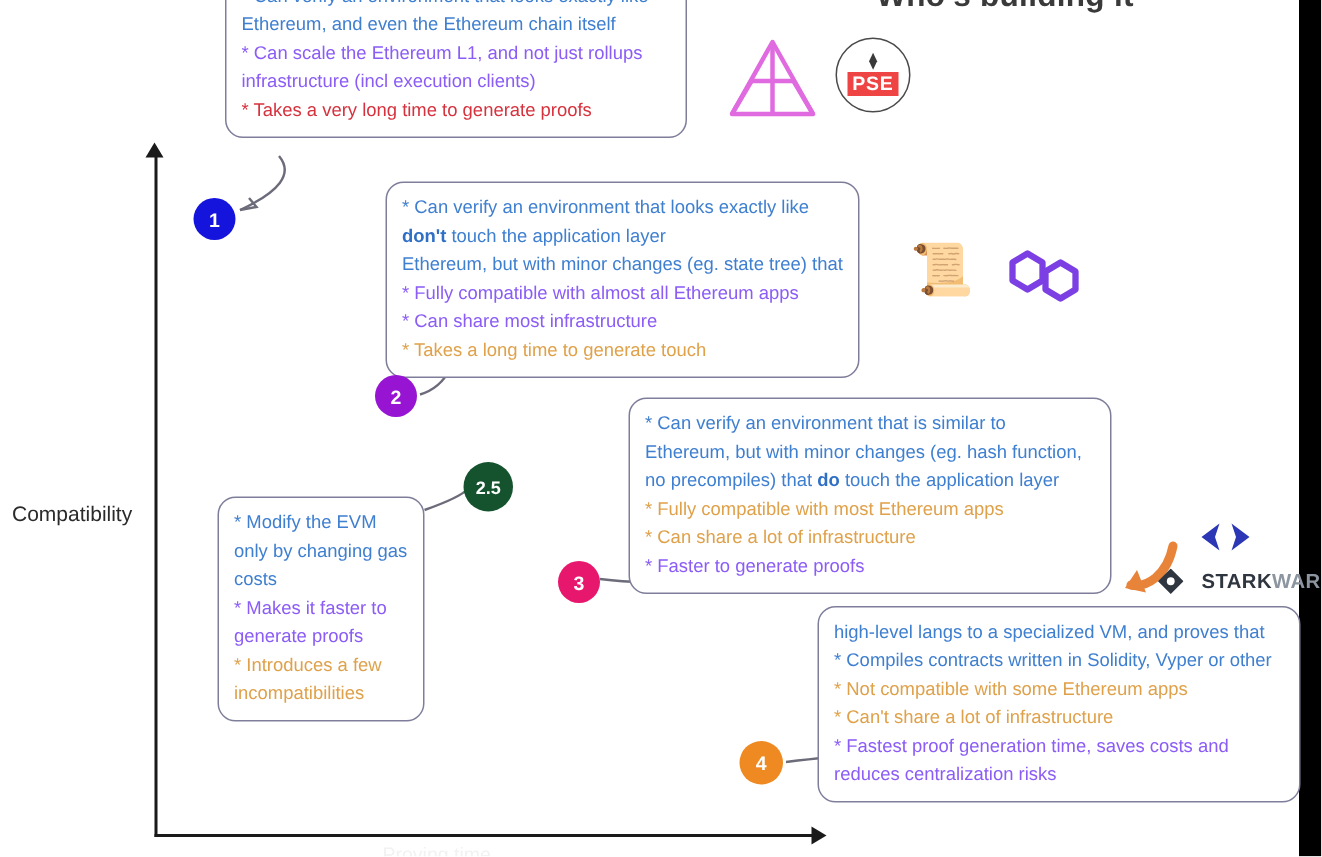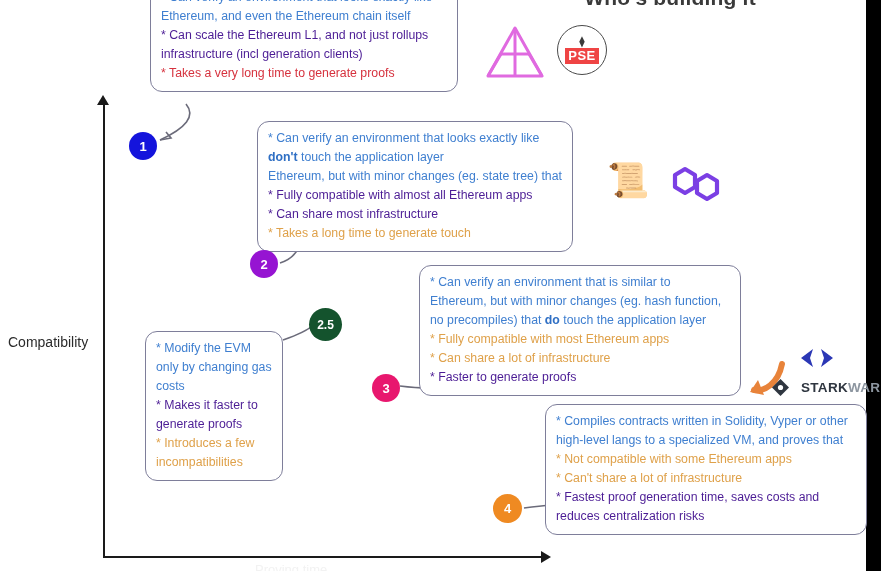--- a/index.html
+++ b/index.html
@@ -98,21 +98,21 @@
     border-radius: 12px;
     background: #ffffff;
     padding: 7px 10px 8px 10px;
     font-size: 12.3px;
     line-height: 1.55;
   }
   .box p {
     margin: 0;
   }
   .c-blue   { color: #3f7fd0; }
-  .c-green  { color: #4c1d95; }
+  .c-green  { color: #8b5cf6; }
   .c-red    { color: #d6323e; }
   .c-orange { color: #dfa14a; }
   .bold-blue { font-weight: bold; color: #2f6fc4; }
 
   
   .node {
     position: absolute;
     border-radius: 50%;
     display: flex;
     align-items: center;
@@ -207,21 +207,21 @@
 
     <path d="M 552 505 C 540 506, 532 507, 524 508" fill="none" stroke="#6b6b7a" stroke-width="1.6"></path>
 
     <path d="M 278 255 C 420 230, 540 200, 600 190" fill="none" stroke="#8a8a99" stroke-width="1.2" opacity="0"></path>
   </svg>
 
   <div class="box" id="box-1" style="left:150px; top:-20px; width:308px;">
     <p class="c-blue">* Can verify an environment that looks exactly like</p>
     <p class="c-blue">Ethereum, and even the Ethereum chain itself</p>
     <p class="c-green">* Can scale the Ethereum L1, and not just rollups</p>
-    <p class="c-green">infrastructure (incl generation clients)</p>
+    <p class="c-green">infrastructure (incl execution clients)</p>
     <p class="c-red">* Takes a very long time to generate proofs</p>
   </div>
 
   <div class="box" id="box-2" style="left:257px; top:121px; width:316px;">
     <p class="c-blue">* Can verify an environment that looks exactly like</p>
     <p class="c-blue"><b class="bold-blue">don't</b> touch the application layer</p>
     <p class="c-blue">Ethereum, but with minor changes (eg. state tree) that</p>
     <p class="c-green">* Fully compatible with almost all Ethereum apps</p>
     <p class="c-green">* Can share most infrastructure</p>
     <p class="c-orange">* Takes a long time to generate touch</p>
@@ -240,22 +240,22 @@
   <div class="box" id="box-3" style="left:419px; top:265px; width:322px;">
     <p class="c-blue">* Can verify an environment that is similar to</p>
     <p class="c-blue">Ethereum, but with minor changes (eg. hash function,</p>
     <p class="c-blue">no precompiles) that <b class="bold-blue">do</b> touch the application layer</p>
     <p class="c-orange">* Fully compatible with most Ethereum apps</p>
     <p class="c-orange">* Can share a lot of infrastructure</p>
     <p class="c-green">* Faster to generate proofs</p>
   </div>
 
   <div class="box" id="box-4" style="left:545px; top:404px; width:322px;">
+    <p class="c-blue">high-level langs to a specialized VM, and proves that</p>
     <p class="c-blue">* Compiles contracts written in Solidity, Vyper or other</p>
-    <p class="c-blue">high-level langs to a specialized VM, and proves that</p>
     <p class="c-orange">* Not compatible with some Ethereum apps</p>
     <p class="c-orange">* Can't share a lot of infrastructure</p>
     <p class="c-green">* Fastest proof generation time, saves costs and</p>
     <p class="c-green">reduces centralization risks</p>
   </div>
 
   <div class="node node-sm" style="left:129px; top:132px; width:28px; height:28px; background:#1414dc;">
     <span>1</span>
   </div>
 

